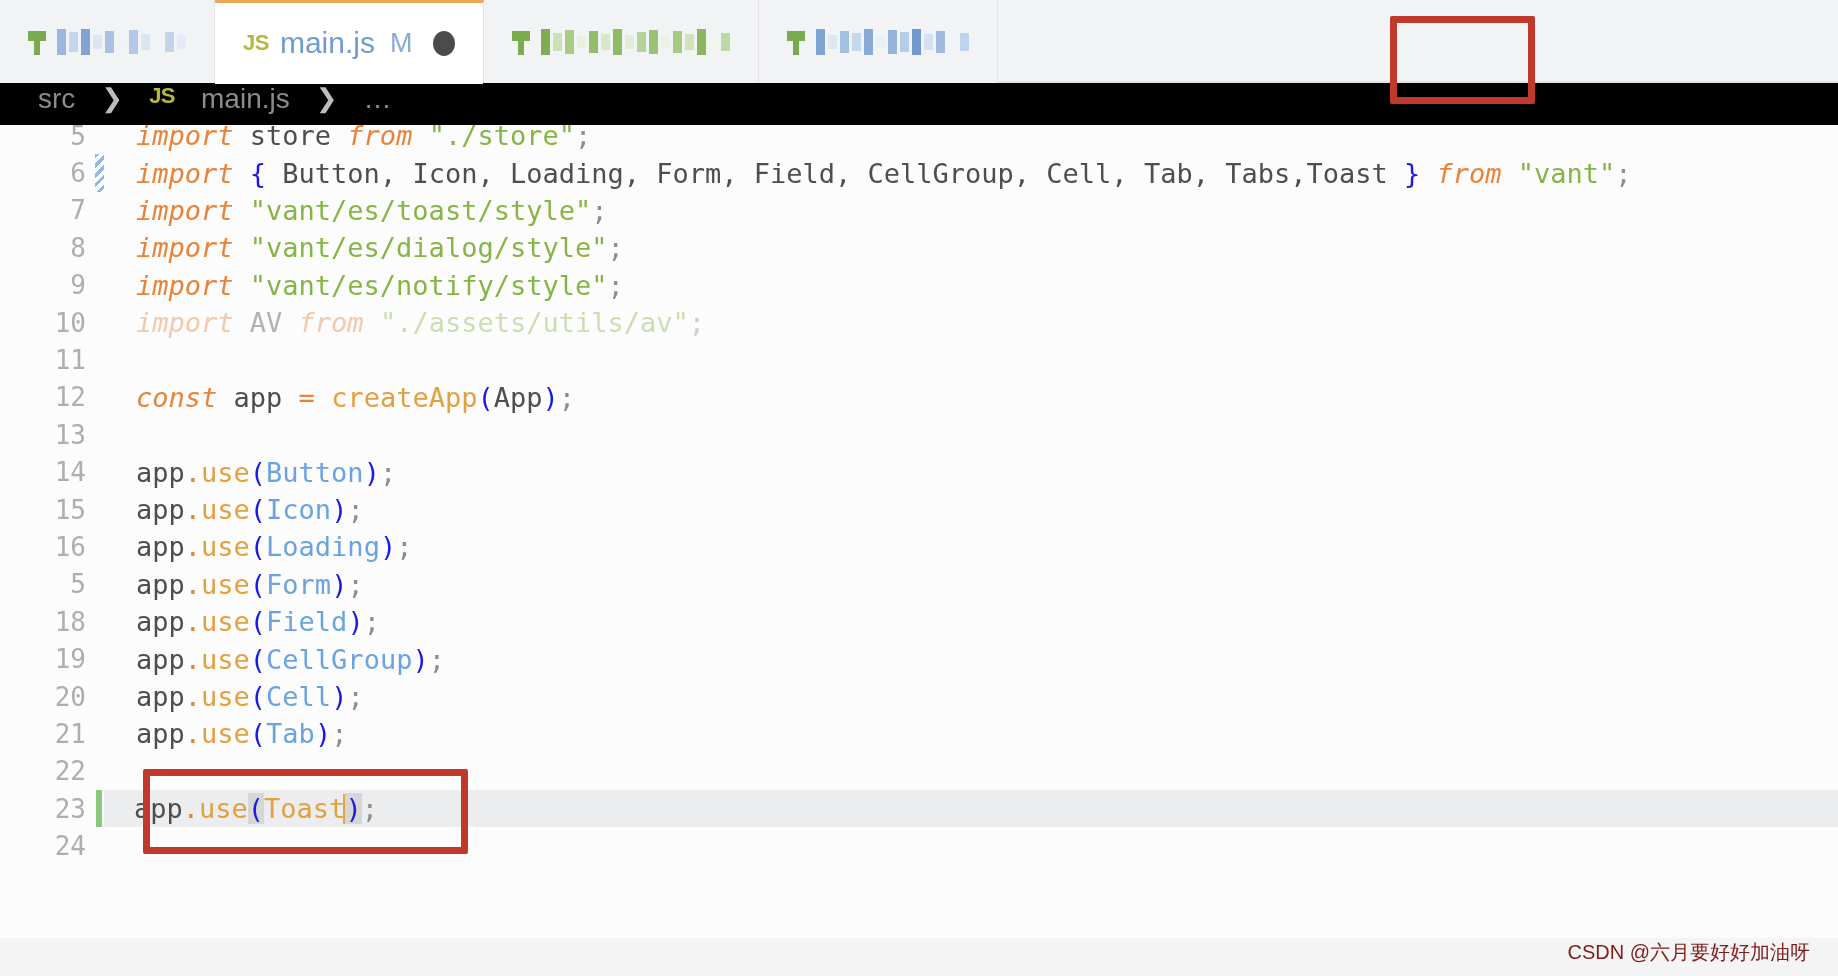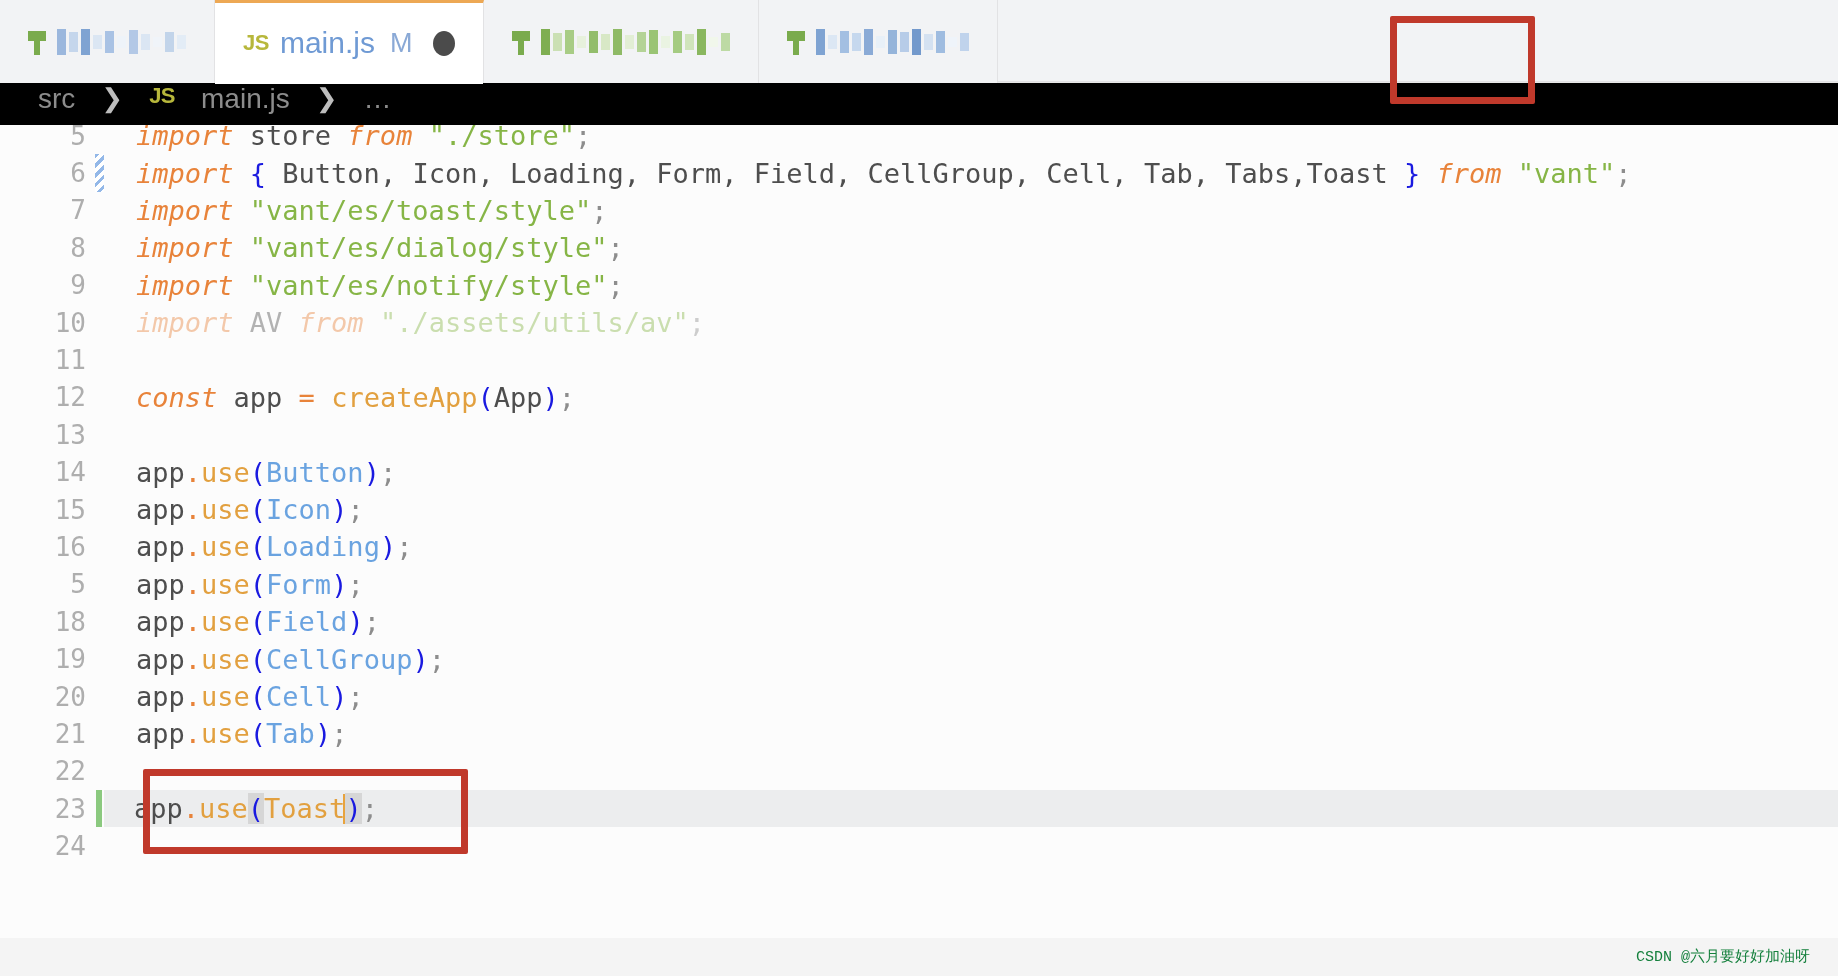--- a/index.html
+++ b/index.html
@@ -120,22 +120,22 @@
   .redbox{
     position:absolute;border:7px solid #c0392b;box-sizing:border-box;
     pointer-events:none;z-index:5;border-radius:2px;
   }
   #redbox-import{left:1390px;top:16px;width:145px;height:88px;}
   #redbox-use{left:143px;top:769px;width:325px;height:85px;background:rgba(255,255,255,0);}
 
   
   .watermark{
     position:absolute;right:28px;bottom:10px;
-    font-size:15px;color:#15803d;
-    font-family:Liberation Mono, monospace;
+    font-size:20px;color:#7f1d1d;
+    font-family:Liberation Sans, sans-serif;
     z-index:6;
   }
   .strip-bottom{
     position:absolute;left:0;right:0;bottom:0;height:38px;background:#f4f4f4;z-index:2;
   }
   
   .pixblock{display:inline-flex;align-items:center;gap:3px;height:28px;}
   .pixblock i{display:block;width:9px;border-radius:0;}
 </style>
 </head>

